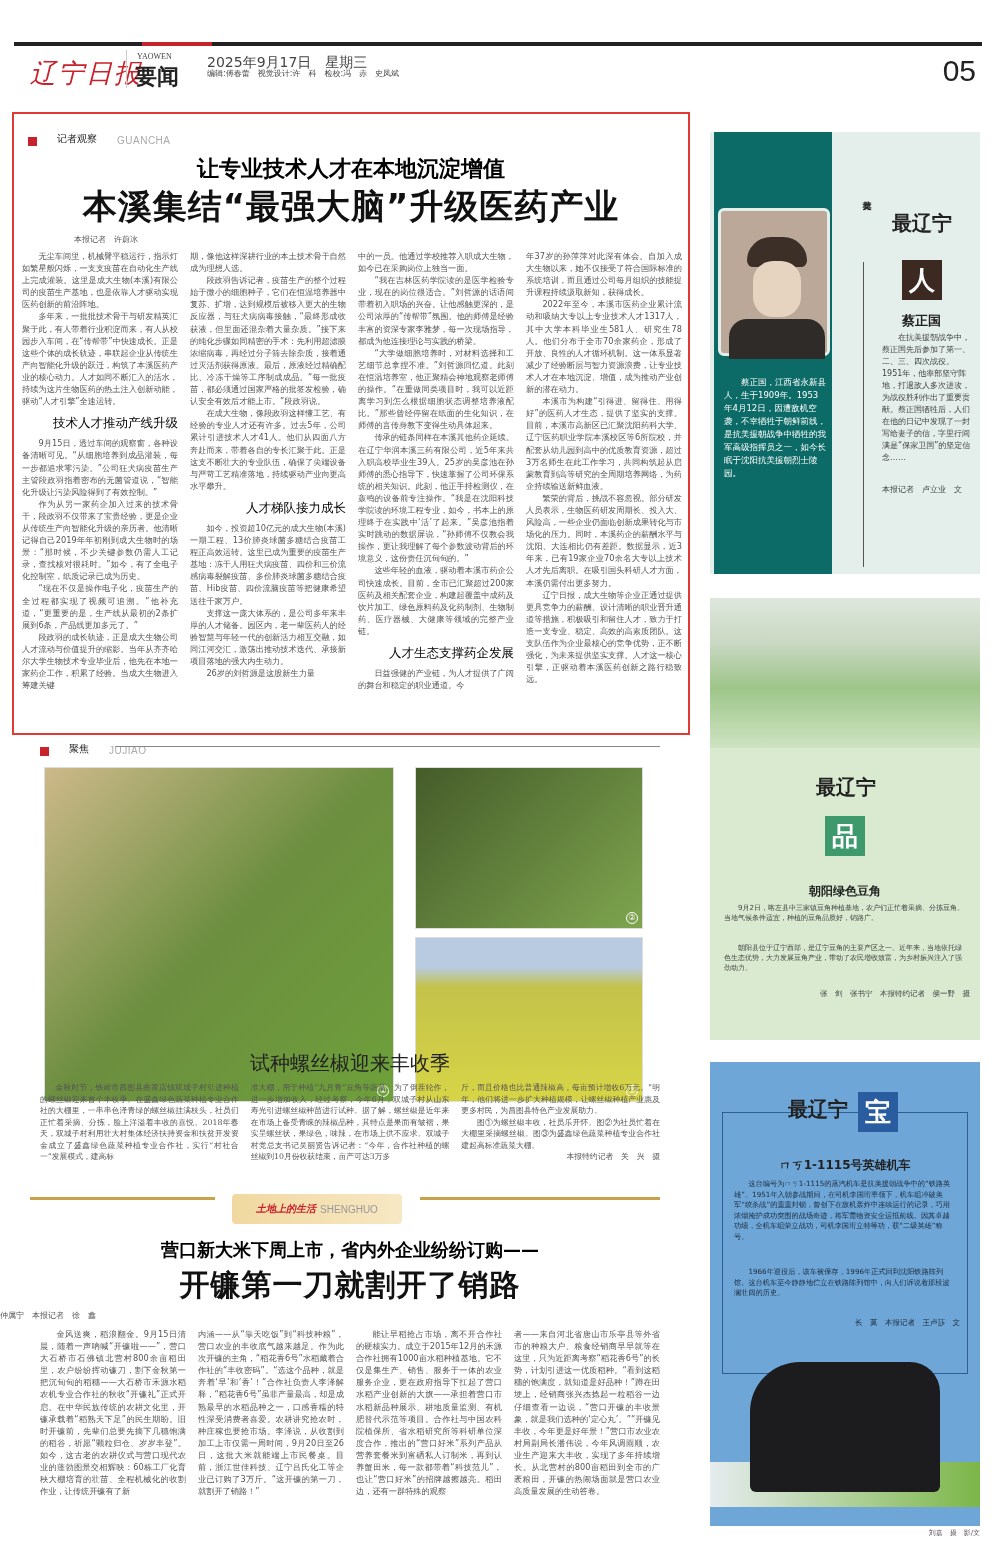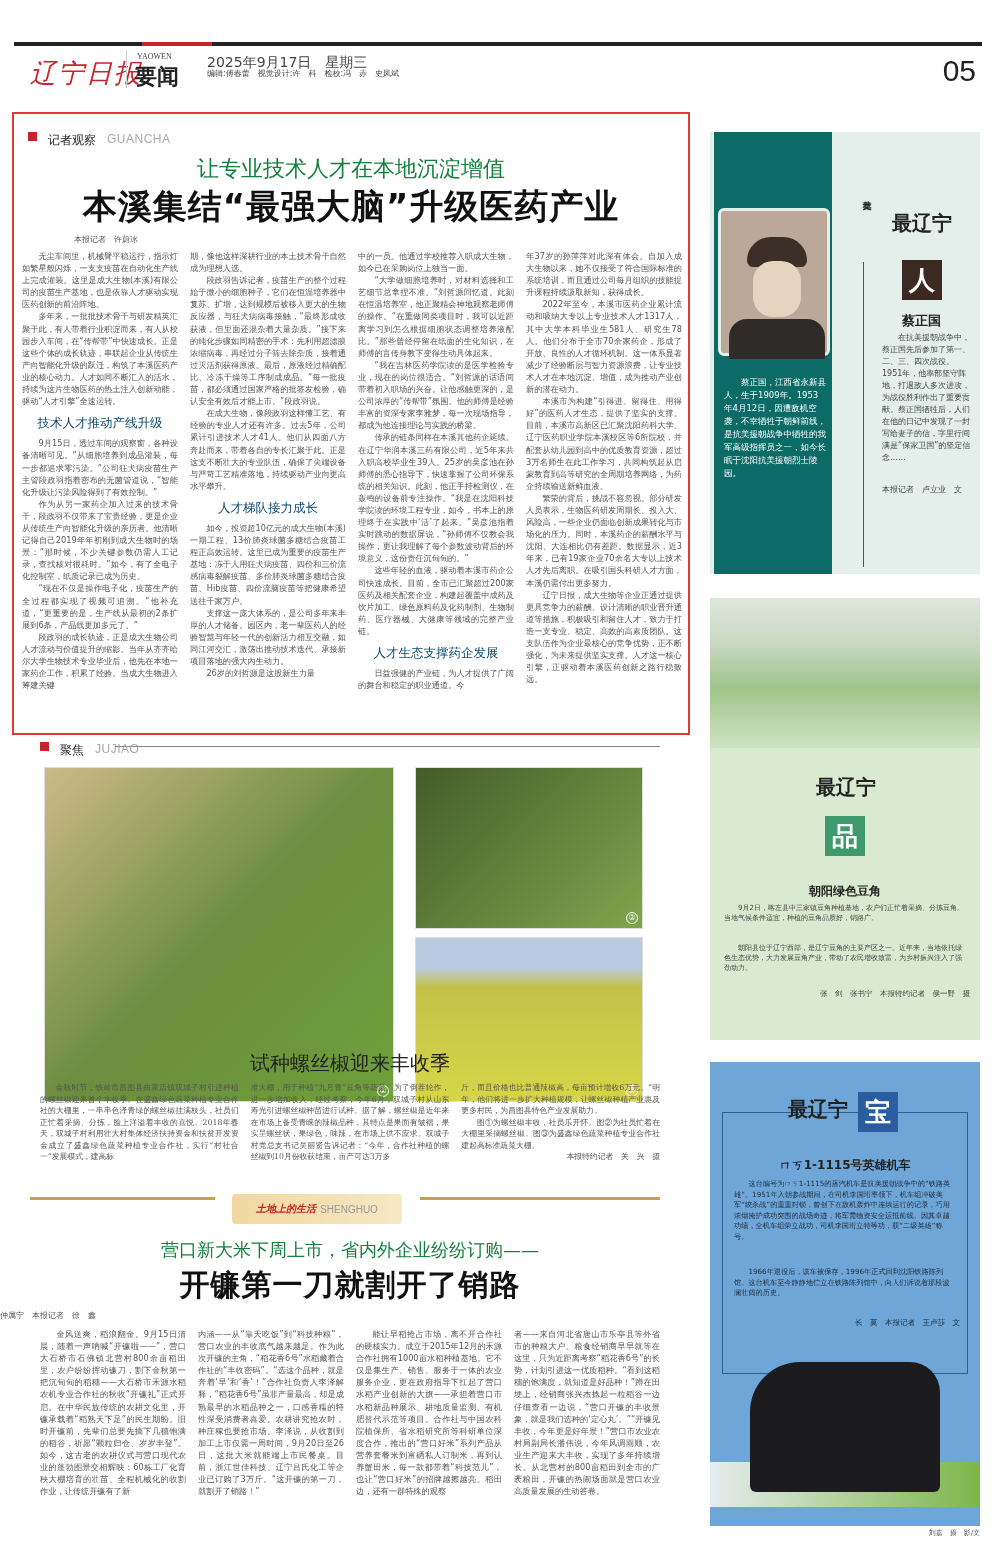--- a/index.html
+++ b/index.html
@@ -8,30 +8,30 @@
 .topline .red{position:absolute;left:128px;top:0;width:70px;height:4px;background:#c8232c}
 .masthead{position:absolute;left:14px;top:48px;width:968px;height:44px}
 .logo{position:absolute;left:16px;top:8px;font-family:"DejaVu Serif",serif;font-size:26px;color:#c8232c;font-style:italic;letter-spacing:2px}
 .vsep{position:absolute;left:112px;top:2px;width:1px;height:38px;background:#ccc}
 .sec-en{position:absolute;left:123px;top:4px;font-size:8px;color:#444;font-family:"Liberation Serif",serif}
 .sec-cn{position:absolute;left:121px;top:14px;font-size:22px;font-weight:bold;color:#222}
 .meta1{position:absolute;left:193px;top:6px;font-size:14px;color:#444}
 .meta2{position:absolute;left:193px;top:20px;font-size:8px;color:#444}
 .pageno{position:absolute;right:6px;top:6px;font-size:30px;color:#222;font-family:"Liberation Sans",sans-serif}
 .redbox{position:absolute;left:12px;top:112px;width:678px;height:623px;border:2px solid #e03a35}
-.tag{position:absolute;font-size:12px;display:flex;align-items:flex-start;gap:11px}
+.tag{position:absolute;font-size:10px;display:flex;align-items:flex-end;gap:20px}
 .tag .sq{width:9px;height:9px;background:#c8232c}
 .tag .en{color:#aaa;font-family:"Liberation Sans",sans-serif;letter-spacing:.5px}
-.sub{position:absolute;left:0;width:100%;text-align:center;font-size:22px;color:#15803d;font-weight:400}
+.sub{position:absolute;left:0;width:100%;text-align:center;font-size:22px;color:#000000;font-weight:700}
 .head{position:absolute;left:0;width:100%;text-align:center;font-size:34px;font-weight:bold;color:#111;letter-spacing:1px}
 .byline{position:absolute;width:100%;text-align:left;font-size:8px;color:#555}
 .cols{position:absolute;display:flex;gap:12px}
 .col{flex:1;font-size:8.2px;line-height:12.1px;color:#555;text-align:justify;overflow:hidden}
 .col p{text-indent:2em}
-.col h4{font-size:12.5px;text-align:center;color:#0c4a6e;font-weight:normal;margin:10px 0 8px}
+.col h4{font-size:12.5px;text-align:right;color:#000000;font-weight:normal;margin:10px 0 8px}
 .sidebar-panel{position:absolute;left:710px;width:270px}
 .p1{top:132px;height:442px;background:#e4efec}
 .p1 .teal{position:absolute;left:4px;top:0;width:118px;height:442px;background:#0d6b67}
 .p1 .photo{position:absolute;left:8px;top:76px;width:112px;height:148px;background:#bba898;border-radius:6px;border:3px solid #e4efec}
 .p1 .photo .cap{position:absolute;left:26px;top:26px;width:60px;height:30px;background:#3b2f28;border-radius:30px 30px 8px 8px}
 .p1 .photo .face{position:absolute;left:32px;top:50px;width:48px;height:56px;background:#e6d3c0;border-radius:20px}
 .p1 .photo .body{position:absolute;left:8px;top:108px;width:96px;height:40px;background:#2f2b29;border-radius:18px 18px 0 0}
 .p1 .tcap{position:absolute;left:14px;top:244px;width:102px;color:#fff;font-size:8.5px;line-height:13px;text-indent:2em}
 .vertlabel{position:absolute;left:150px;top:62px;writing-mode:vertical-rl;font-size:9px;color:#222}
 .vline{position:absolute;left:153px;top:130px;width:1px;height:305px;background:#555}
@@ -102,22 +102,22 @@
       <p style="text-indent:0">期，像他这样深耕行业的本土技术骨干自然成为理想人选。</p>
       <p>段政羽告诉记者，疫苗生产的整个过程始于微小的细胞种子，它们在恒温培养器中复苏、扩增，达到规模后被移入更大的生物反应器，与狂犬病病毒接触，“最终形成收获液，但里面还混杂着大量杂质。”接下来的纯化步骤如同精密的手术：先利用超滤膜浓缩病毒，再经过分子筛去除杂质，接着通过灭活剂获得原液。最后，原液经过精确配比、冷冻干燥等工序制成成品。“每一批疫苗，都必须通过国家严格的批签发检验，确认安全有效后才能上市。”段政羽说。</p>
       <p>在成大生物，像段政羽这样懂工艺、有经验的专业人才还有许多。过去5年，公司累计引进技术人才41人。他们从四面八方奔赴而来，带着各自的专长汇聚于此。正是这支不断壮大的专业队伍，确保了尖端设备与严苛工艺精准落地，持续驱动产业向更高水平攀升。</p>
       <h4>人才梯队接力成长</h4>
       <p>如今，投资超10亿元的成大生物(本溪)一期工程、13价肺炎球菌多糖结合疫苗工程正高效运转。这里已成为重要的疫苗生产基地：冻干人用狂犬病疫苗、四价和三价流感病毒裂解疫苗、多价肺炎球菌多糖结合疫苗、Hib疫苗、四价流脑疫苗等把健康希望送往千家万户。</p>
       <p>支撑这一庞大体系的，是公司多年来丰厚的人才储备。园区内，老一辈医药人的经验智慧与年轻一代的创新活力相互交融，如同江河交汇，激荡出推动技术迭代、承接新项目落地的强大内生动力。</p>
       <p>26岁的刘哲源是这股新生力量</p>
     </div>
     <div class="col">
       <p style="text-indent:0">中的一员。他通过学校推荐入职成大生物，如今已在采购岗位上独当一面。</p>
+      <p>“我在吉林医药学院读的是医学检验专业，现在的岗位很适合。”刘哲源的话语间带着初入职场的兴奋。让他感触更深的，是公司浓厚的“传帮带”氛围。他的师傅是经验丰富的资深专家李雅梦，每一次现场指导，都成为他连接理论与实践的桥梁。</p>
       <p>“大学做细胞培养时，对材料选择和工艺细节总拿捏不准。”刘哲源回忆道。此刻在恒温培养室，他正聚精会神地观察老师傅的操作。“在重做同类项目时，我可以近距离学习到怎么根据细胞状态调整培养液配比。”那些曾经停留在纸面的生化知识，在师傅的言传身教下变得生动具体起来。</p>
-      <p>“我在吉林医药学院读的是医学检验专业，现在的岗位很适合。”刘哲源的话语间带着初入职场的兴奋。让他感触更深的，是公司浓厚的“传帮带”氛围。他的师傅是经验丰富的资深专家李雅梦，每一次现场指导，都成为他连接理论与实践的桥梁。</p>
       <p>传承的链条同样在本溪其他药企延续。在辽宁华润本溪三药有限公司，近5年来共入职高校毕业生39人。25岁的吴彦池在孙师傅的悉心指导下，快速掌握了公司环保系统的相关知识。此刻，他正手持检测仪，在轰鸣的设备前专注操作。“我是在沈阳科技学院读的环境工程专业，如今，书本上的原理终于在实践中‘活’了起来。”吴彦池指着实时跳动的数据屏说，“孙师傅不仅教会我操作，更让我理解了每个参数波动背后的环境意义，这份责任沉甸甸的。”</p>
       <p>这些年轻的血液，驱动着本溪市药企公司快速成长。目前，全市已汇聚超过200家医药及相关配套企业，构建起覆盖中成药及饮片加工、绿色原料药及化药制剂、生物制药、医疗器械、大健康等领域的完整产业链。</p>
       <h4>人才生态支撑药企发展</h4>
       <p>日益强健的产业链，为人才提供了广阔的舞台和稳定的职业通道。今</p>
     </div>
     <div class="col">
       <p style="text-indent:0">年37岁的孙萍萍对此深有体会。自加入成大生物以来，她不仅接受了符合国际标准的系统培训，而且通过公司每月组织的技能提升课程持续汲取新知，获得成长。</p>
       <p>2022年至今，本溪市医药企业累计流动和吸纳大专以上专业技术人才1317人，其中大学本科毕业生581人、研究生78人。他们分布于全市70余家药企，形成了开放、良性的人才循环机制。这一体系显著减少了经验断层与智力资源浪费，让专业技术人才在本地沉淀、增值，成为推动产业创新的潜在动力。</p>
       <p>本溪市为构建“引得进、留得住、用得好”的医药人才生态，提供了坚实的支撑。目前，本溪市高新区已汇聚沈阳药科大学、辽宁医药职业学院本溪校区等6所院校，并配套从幼儿园到高中的优质教育资源，超过3万名师生在此工作学习，共同构筑起从启蒙教育到高等研究的全周期培养网络，为药企持续输送新鲜血液。</p>
       <p>繁荣的背后，挑战不容忽视。部分研发人员表示，生物医药研发周期长、投入大、风险高，一些企业仍面临创新成果转化与市场化的压力。同时，本溪药企的薪酬水平与沈阳、大连相比仍有差距。数据显示，近3年来，已有19家企业70余名大专以上技术人才先后离职。在吸引国头科研人才方面，本溪仍需付出更多努力。</p>

